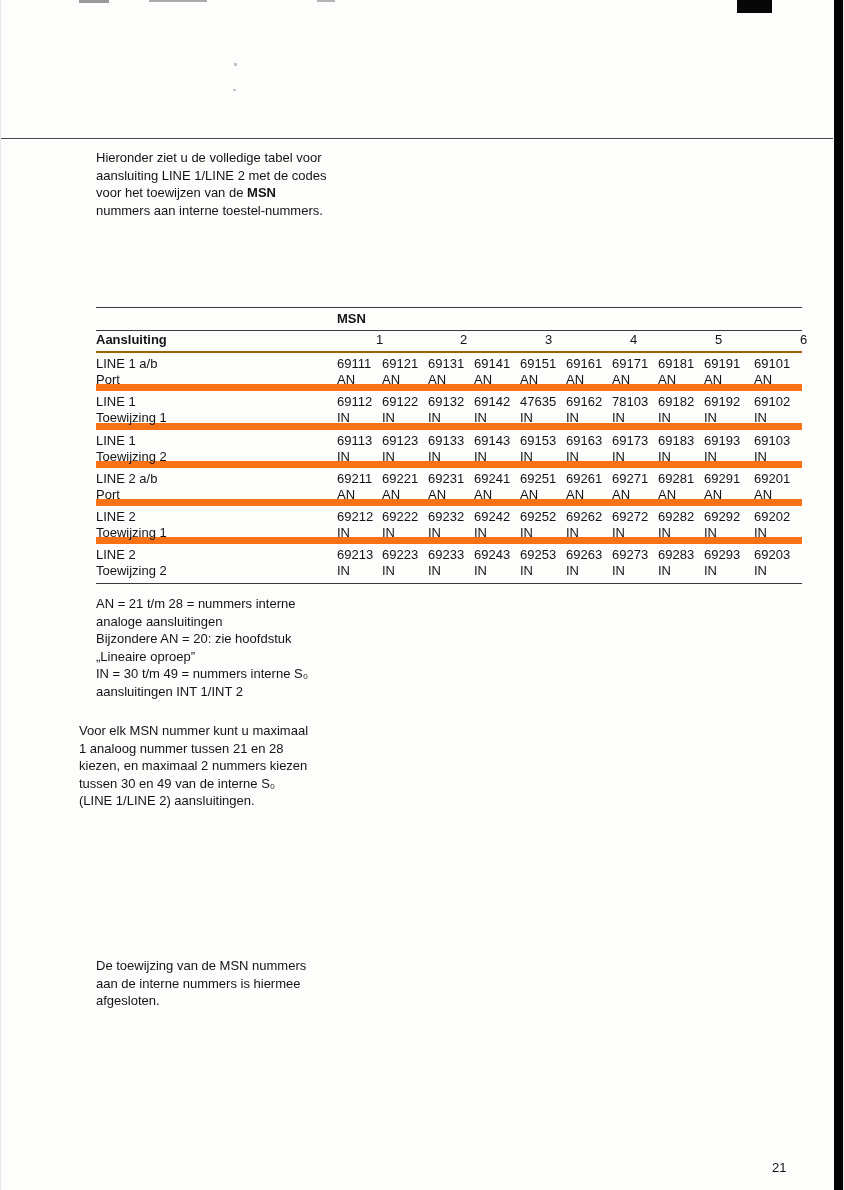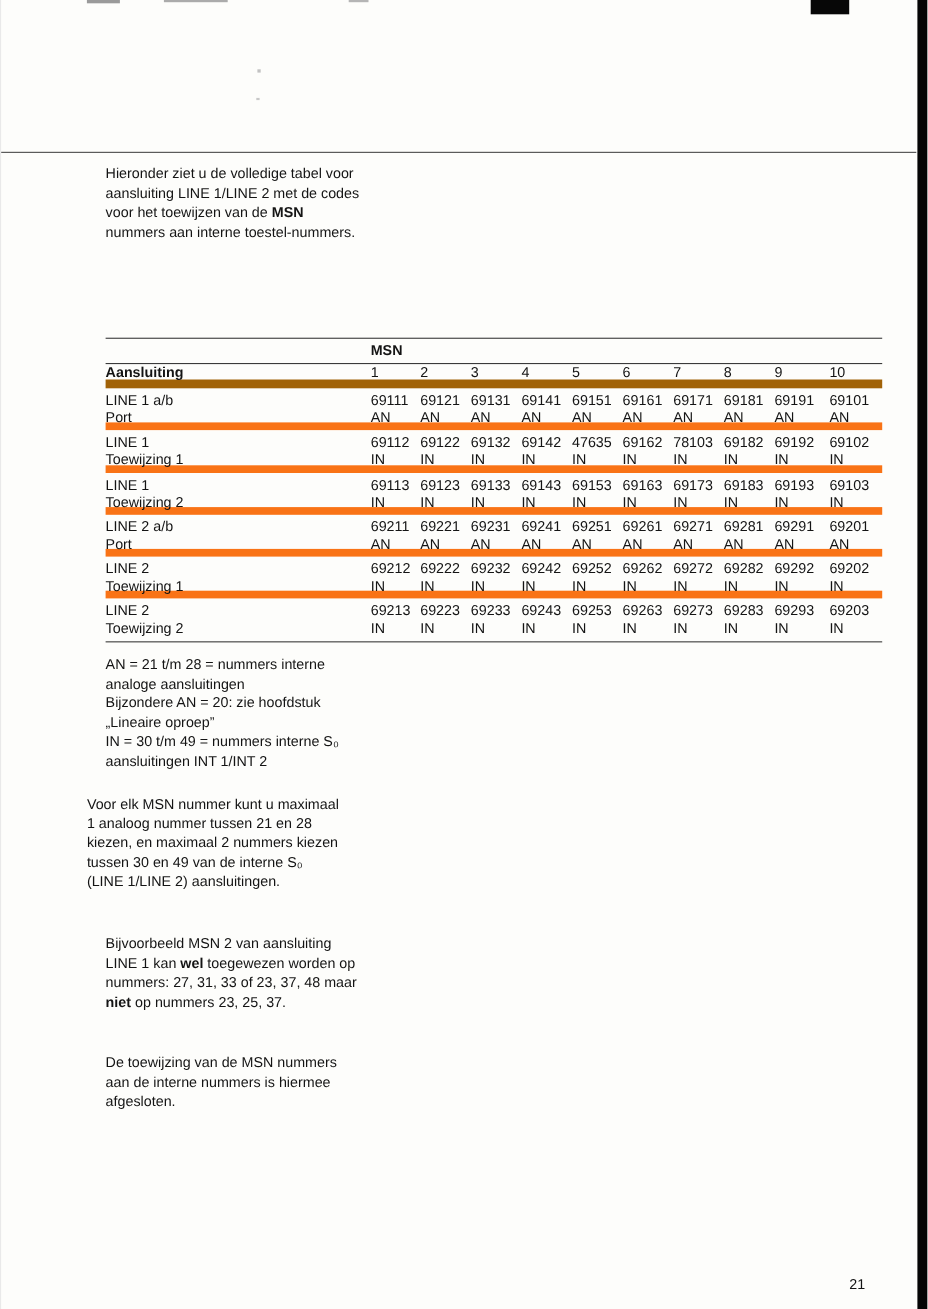--- a/index.html
+++ b/index.html
@@ -18,21 +18,21 @@
   .closing { left:95px; top:957px; }
   b { font-weight:700; }
 
   .msn-table {
     position:absolute; left:95px; top:307px; width:706px;
     font-size:13px; border-top:1px solid #3a3a3a; border-bottom:1px solid #3a3a3a;
   }
   .trow { display:grid; grid-template-columns:241px 45px 46px 46px 46px 46px 46px 46px 46px 50px 47px; }
   .group-row { height:23px; border-bottom:1px solid #3a3a3a; align-items:end; }
   .group-label { grid-column:2 / -1; font-weight:700; padding-bottom:4px; }
-  .header-row { height:22px; border-bottom:8px solid #a16207; align-items:end; }
+  .header-row { height:22px; border-bottom:2px solid #a16207; align-items:end;gap:39px; }
   .header-row .cell { padding-bottom:4px; }
   .header-row .label { font-weight:700; }
   .data-row { height:38.3px; border-bottom:7px solid #f97316; padding-top:3px; line-height:16px; }
   .data-row:last-child { border-bottom:none; }
 
   .page-number { position:absolute; left:771px; top:1160px; font-size:13px; }
 
   
   .artifact { position:absolute; }
   .top-rule { left:0; top:138px; width:832px; height:1px; background:#4a4a4a; }
@@ -361,19 +361,18 @@
   </div>
 
   <div class="para legend">
     <div>AN = 21 t/m 28 = nummers interne analoge aansluitingen</div>
     <div>Bijzondere AN = 20: zie hoofdstuk „Lineaire oproep”</div>
     <div>IN = 30 t/m 49 = nummers interne S₀ aansluitingen INT 1/INT 2</div>
   </div>
 
   <p class="para para1">Voor elk MSN nummer kunt u maximaal 1 analoog nummer tussen 21 en 28 kiezen, en maximaal 2 nummers kiezen tussen 30 en 49 van de interne S₀ (LINE 1/LINE 2) aansluitingen.</p>
 
-  <p class="para example"><span>Bijvoorbeeld MSN 2 van aansluiting LINE 1 kan </span><b>wel</b><span> toegewezen worden op nummers: 27, 31, 33 of 23, 37, 48 maar </span><b>niet</b><span> op nummers 23, 25, 37.</span></p>
 
   <p class="para closing">De toewijzing van de MSN nummers aan de interne nummers is hiermee afgesloten.</p>
 
   <div class="page-number">21</div>
 
 </div>
 
 </body></html>

